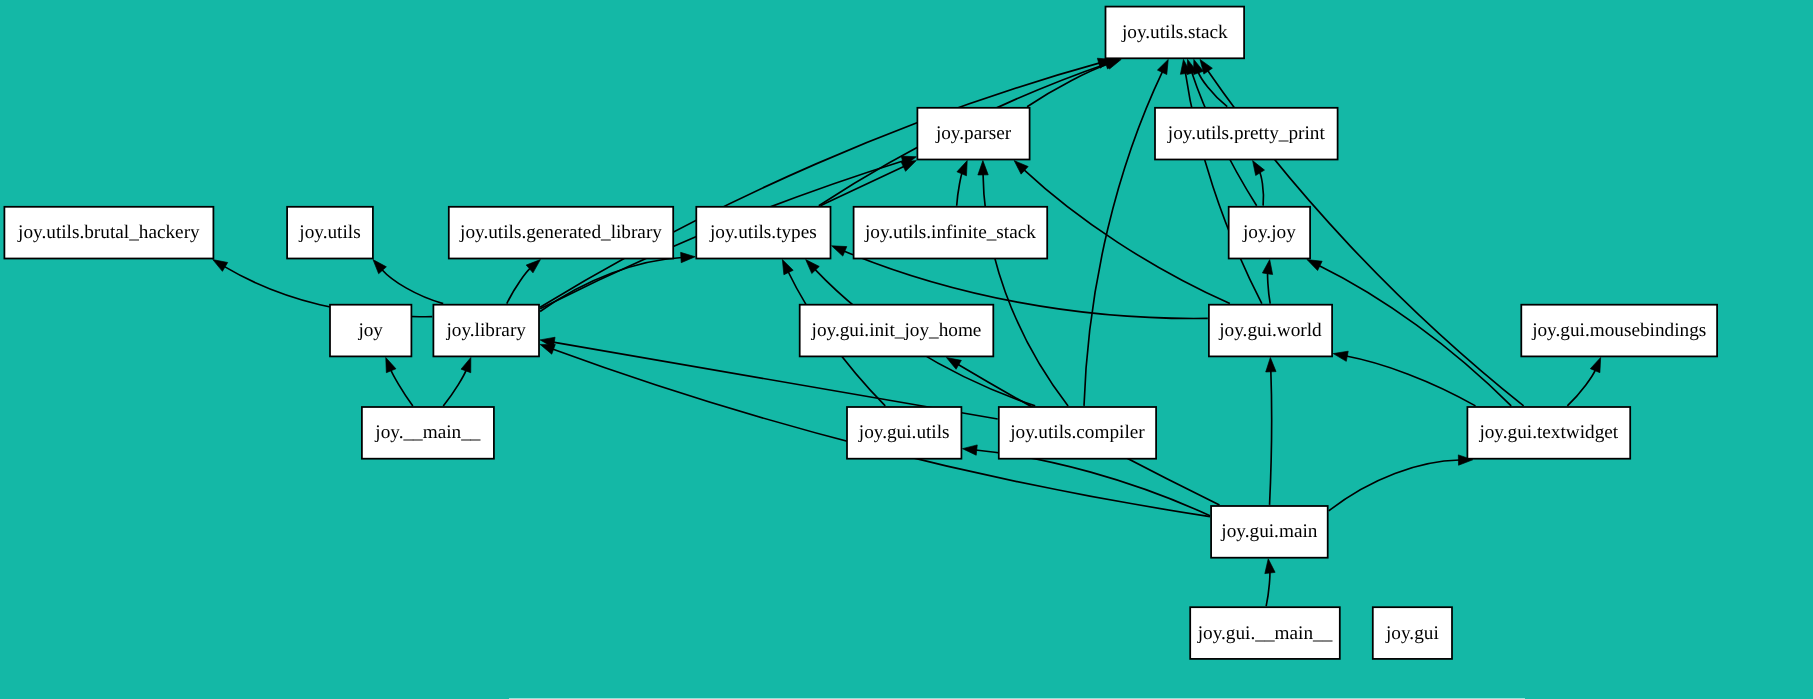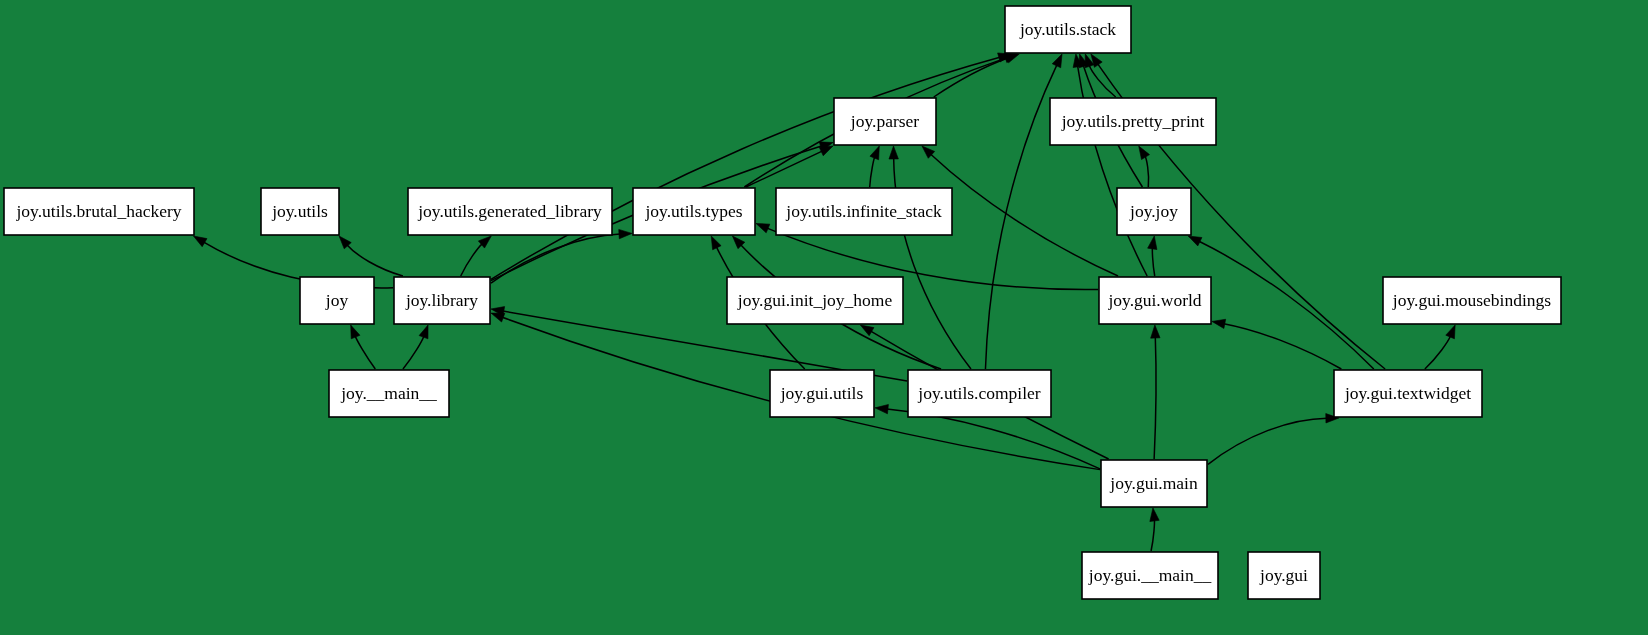--- a/index.html
+++ b/index.html
@@ -4,21 +4,21 @@
 <style>
   html, body {
     margin: 0;
     padding: 0;
     background: #ffffff;
   }
   #canvas {
     position: relative;
     width: 1648px;
     height: 635px;
-    background: #15803d;
+    background: #14b8a6;
     overflow: hidden;
     font-family: "Liberation Serif", "DejaVu Serif", serif;
   }
   #graph-svg {
     position: absolute;
     left: 0;
     top: 0;
     width: 1648px;
     height: 635px;
   }

